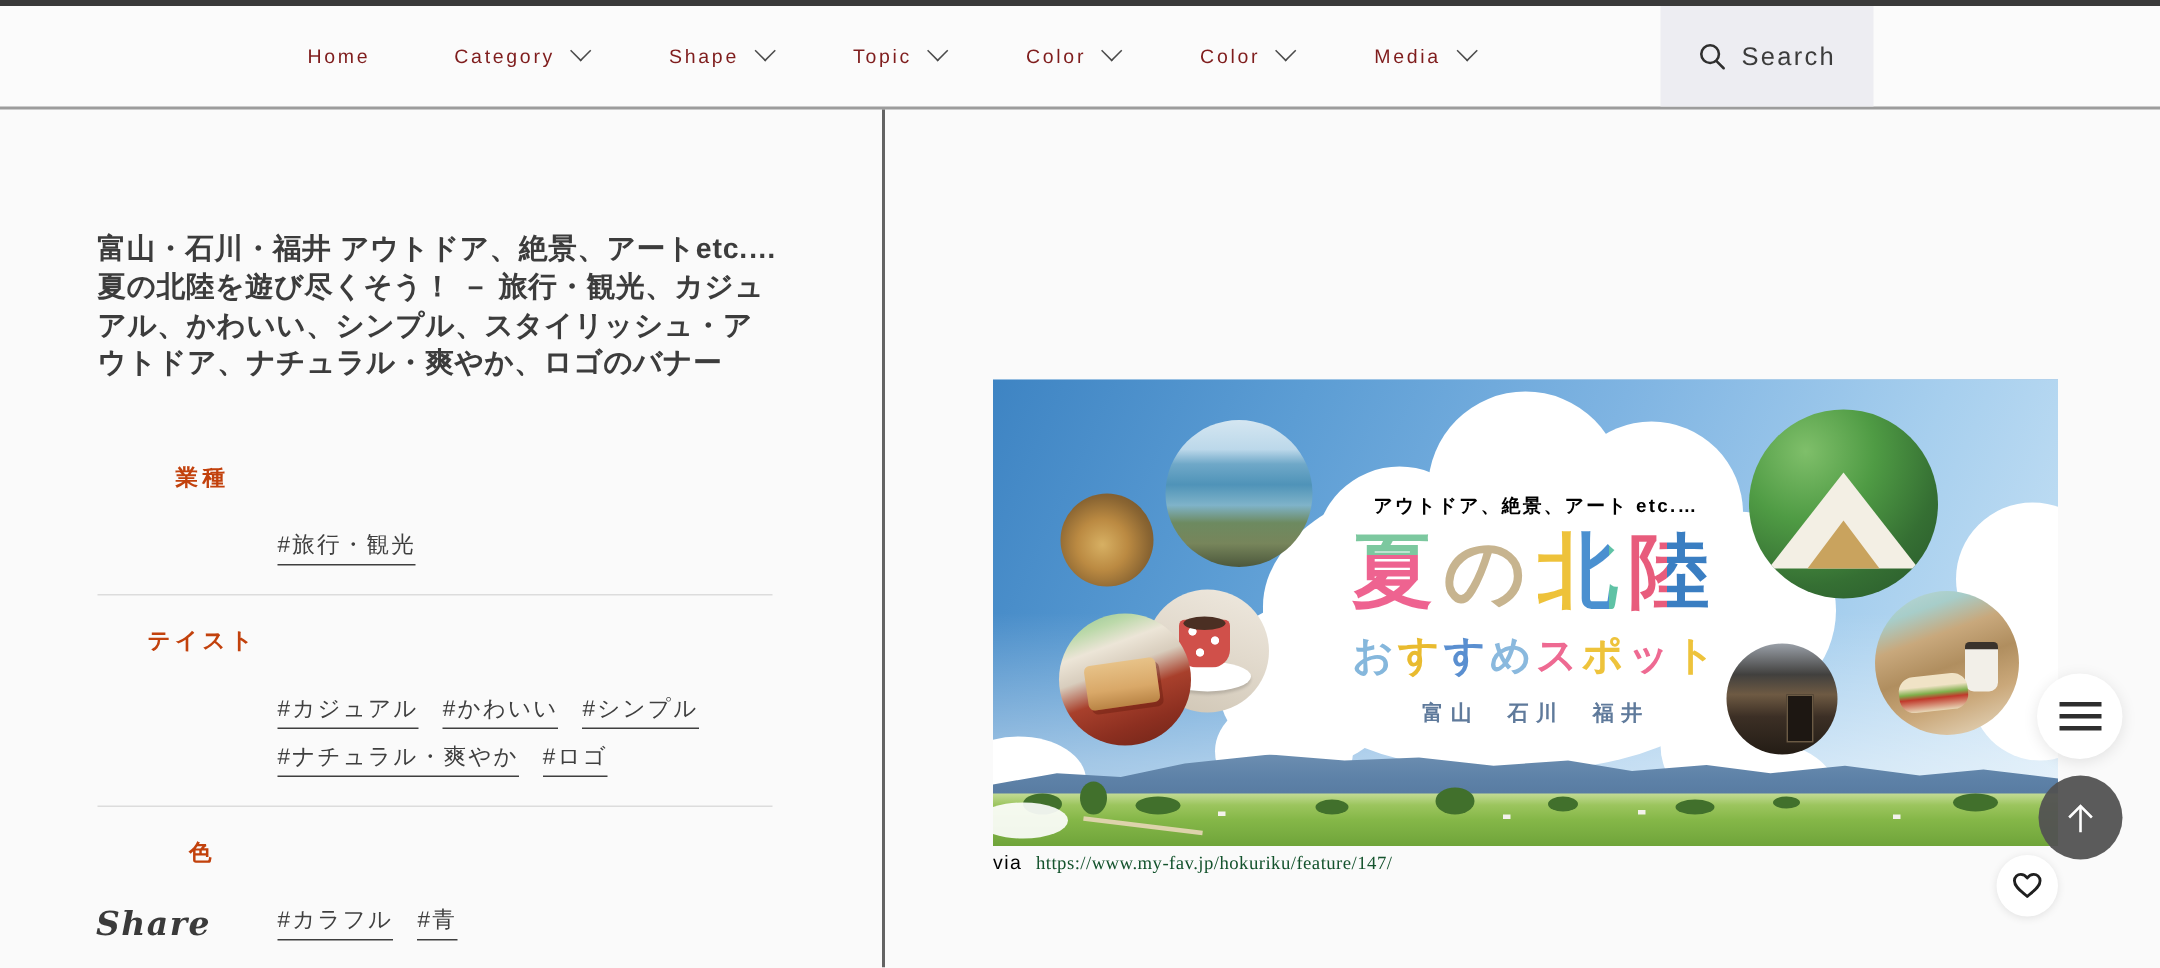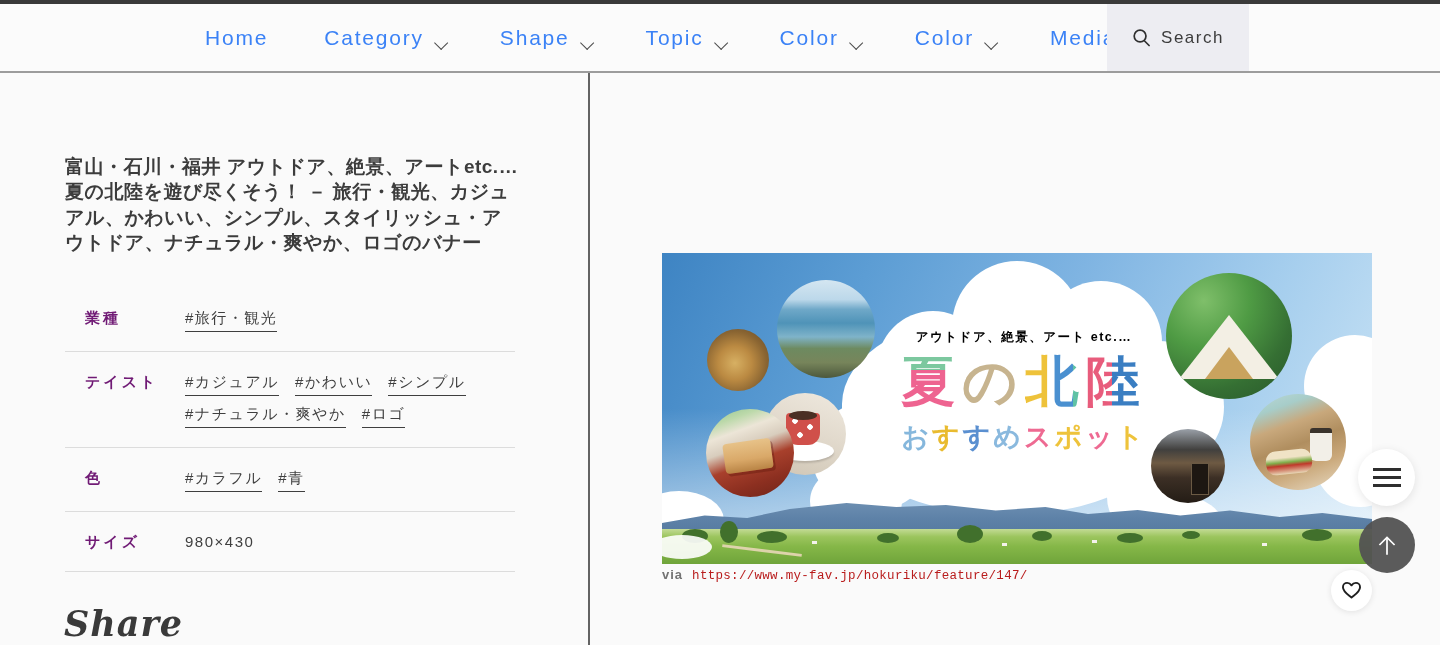--- a/index.html
+++ b/index.html
@@ -8,49 +8,49 @@
     background:#fafafa;color:#3c3c3c;
     font-family:"Liberation Sans", sans-serif;
   }
   
   .topbar{
     position:absolute;left:0;top:0;right:0;height:73px;box-sizing:border-box;
     background:#fbfbfb;border-top:4px solid #3a3a3a;border-bottom:2px solid #9c9c9c;
     display:flex;align-items:center;padding-left:205px;gap:56px;
   }
   .nav-item{
-    display:flex;align-items:flex-end;gap:10px;text-decoration:none;color:#3b82f6;
-    font-size:21px;letter-spacing:1.8px;font-weight:500;cursor:pointer;white-space:nowrap;
+    display:flex;align-items:center;gap:10px;text-decoration:none;color:#7f1d1d;
+    font-size:13px;letter-spacing:1.8px;font-weight:500;cursor:pointer;white-space:nowrap;
   }
   .chev{
     width:9px;height:9px;border-right:1.6px solid #4a4a4a;border-bottom:1.6px solid #4a4a4a;
     transform:rotate(45deg) translateY(-3px);margin-top:-4px;
   }
   .search-btn{
     position:absolute;left:1107px;top:4px;width:142px;height:67px;border:none;cursor:pointer;
     background:#ededf2;display:flex;align-items:center;justify-content:center;gap:10px;
     font-family:"Liberation Sans",sans-serif;font-size:17px;letter-spacing:1.5px;color:#3c3c3c;
   }
   
   .v-divider{position:absolute;left:588px;top:73px;bottom:0;width:1.5px;background:#636363;}
   
   .detail-title{
     position:absolute;left:65px;top:141px;width:455px;
     font-size:19px;font-weight:bold;line-height:25.5px;letter-spacing:0.5px;color:#3c3c3c;
   }
   .spec{position:absolute;left:65px;top:288px;width:450px;font-size:15px;}
   .spec-row{display:flex;align-items:flex-start;padding:21px 0 19px 20px;border-bottom:1px solid #dcdcdc;}
-  .spec-label{width:100px;flex-shrink:0;font-weight:bold;letter-spacing:3px;color:#701a75;}
-  .spec-tags{display:flex;flex-wrap:wrap;column-gap:16px;row-gap:9px;width:330px;}
+  .spec-label{width:100px;flex-shrink:0;font-weight:bold;letter-spacing:3px;color:#c2410c;text-align:center;}
+  .spec-tags{display:flex;flex-wrap:wrap;column-gap:16px;row-gap:9px;width:330px;margin-top:45px;}
   .tag{color:#3f3f3f;text-decoration:none;letter-spacing:1.5px;border-bottom:1px solid #3f3f3f;padding-bottom:3px;cursor:pointer;white-space:nowrap;}
   .size-value{letter-spacing:1.5px;color:#3f3f3f;}
   .share{
     position:absolute;left:64px;top:603px;
     font-family:"DejaVu Serif",serif;font-style:italic;font-weight:600;
-    font-size:35px;color:#3a3a3a;letter-spacing:1px;
+    font-size:22px;color:#3a3a3a;letter-spacing:1px;
   }
   
   .banner{position:absolute;left:662px;top:253px;width:710px;height:311px;overflow:hidden;cursor:pointer;background:#6aa6d9;}
   .sky{position:absolute;inset:0;
     background:linear-gradient(115deg,#3e84c3 0%,#5c9dd4 25%,#7fb4e2 50%,#a7cfee 75%,#cfe6f6 100%);}
   .sky:after{content:"";position:absolute;inset:0;
     background:linear-gradient(180deg,rgba(255,255,255,0) 50%,rgba(255,255,255,.45) 82%,rgba(255,255,255,.6) 100%);}
   .cloud{position:absolute;background:#ffffff;border-radius:50%;}
   
   .mountains{position:absolute;left:0;right:0;top:235px;height:50px;
@@ -91,22 +91,22 @@
   .ph-bag .sand{position:absolute;left:16px;top:56px;width:46px;height:24px;border-radius:10px;background:linear-gradient(180deg,#f0e3c6 30%,#7fae4a 50%,#c0392b 64%,#e8d9b8 100%);transform:rotate(-6deg);}
   
   .btext{position:absolute;left:0;right:0;text-align:center;padding-left:14px;}
   .tagline{top:76px;font-size:12.5px;letter-spacing:1.5px;color:#000000;font-weight:600;}
   .big-title{top:96px;font-size:54px;font-weight:800;letter-spacing:7px;line-height:64px;}
   .big-title span{background-clip:text;-webkit-background-clip:text;}
   .subtitle{top:166px;font-size:27px;font-weight:700;letter-spacing:3px;}
   .regions{top:214px;font-size:14px;font-weight:600;color:#5f7a9b;letter-spacing:5px;word-spacing:10px;}
   
   .via-line{position:absolute;left:662px;top:567px;display:flex;align-items:baseline;gap:9px;}
-  .via-prefix{font-size:13px;font-weight:bold;color:#737373;letter-spacing:1px;}
-  .via-url{font-family:Liberation Mono, monospace;font-size:12.5px;color:#b91c1c;text-decoration:none;letter-spacing:0.3px;}
+  .via-prefix{font-size:13px;font-weight:normal;color:#000000;letter-spacing:1px;}
+  .via-url{font-family:Liberation Serif, serif;font-size:12.5px;color:#14532d;text-decoration:none;letter-spacing:0.3px;}
   
   .fab{position:absolute;border-radius:50%;display:flex;align-items:center;justify-content:center;cursor:pointer;border:none;padding:0;}
   .fab-menu{left:1358px;top:449px;width:57px;height:57px;background:#ffffff;box-shadow:0 2px 10px rgba(0,0,0,.10);flex-direction:column;gap:5px;}
   .fab-menu i{display:block;width:28px;height:3.2px;background:#2e2e2e;}
   .fab-top{left:1359px;top:517px;width:56px;height:56px;background:rgba(82,82,82,.95);}
   .fab-heart{left:1331px;top:570px;width:41px;height:41px;background:#ffffff;box-shadow:0 1px 6px rgba(0,0,0,.10);}
 </style>
 </head>
 <body>
 
@@ -236,20 +236,21 @@
     <div class="door"></div>
   </div>
   <div class="ph ph-bag">
     <div class="cup2"></div>
     <div class="sand"></div>
   </div>
 
   <div class="btext tagline">アウトドア、絶景、アート etc.…</div>
   <div class="btext big-title"><span style="background-image: linear-gradient(rgb(124, 200, 159) 0%, rgb(124, 200, 159) 32%, rgb(238, 99, 144) 32%, rgb(238, 99, 144) 100%); background-clip: text; color: transparent;">夏</span><span style="color: rgb(199, 180, 143);">の</span><span style="background-image: linear-gradient(90deg, rgb(238, 194, 58) 0%, rgb(238, 194, 58) 45%, rgb(74, 144, 208) 45%, rgb(74, 144, 208) 78%, rgb(95, 194, 165) 78%, rgb(95, 194, 165) 100%); background-clip: text; color: transparent;">北</span><span style="background-image: linear-gradient(90deg, rgb(232, 92, 124) 0%, rgb(232, 92, 124) 42%, rgb(58, 126, 194) 42%, rgb(58, 126, 194) 100%); background-clip: text; color: transparent;">陸</span></div>
   <div class="btext subtitle"><span style="color: rgb(133, 183, 220);">お</span><span style="color: rgb(233, 187, 47);">す</span><span style="color: rgb(90, 143, 208);">す</span><span style="color: rgb(138, 185, 222);">め</span><span style="color: rgb(238, 106, 146);">ス</span><span style="color: rgb(238, 195, 59);">ポ</span><span style="color: rgb(238, 106, 146);">ッ</span><span style="color: rgb(238, 195, 59);">ト</span></div>
+  <div class="btext regions">富山 石川 福井</div>
 </div>
 
 <div class="via-line">
   <span class="via-prefix">via</span>
   <a class="via-url">https://www.my-fav.jp/hokuriku/feature/147/</a>
 </div>
 
 <button class="fab fab-menu">
   <i></i>
   <i></i>

